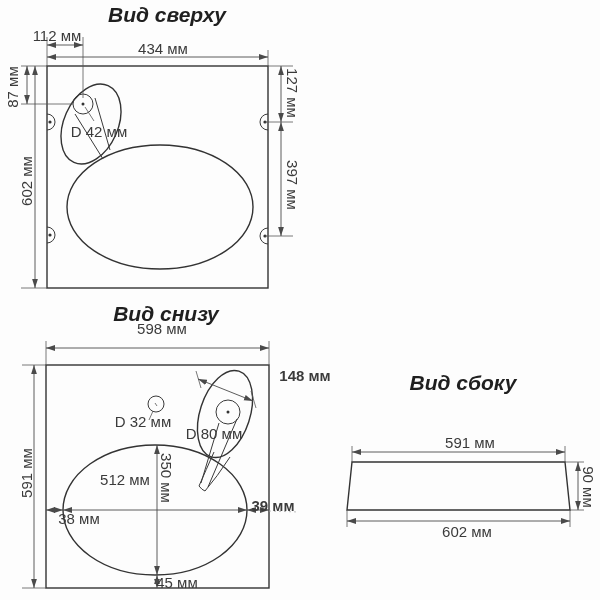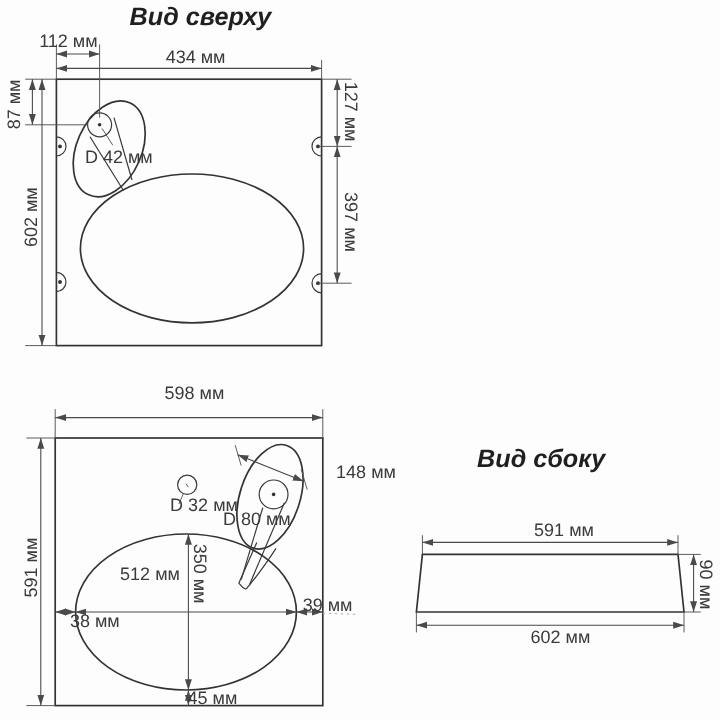--- a/index.html
+++ b/index.html
@@ -123,29 +123,30 @@
 
   <div class="title" style="left:167px;top:4px;">Вид сверху</div>
   <div class="lbl" style="left:57px;top:35px;">112 мм</div>
   <div class="lbl" style="left:163px;top:48px;">434 мм</div>
   <div class="lbl rotccw" style="left:12px;top:87px;">87 мм</div>
   <div class="lbl rotccw" style="left:26px;top:181px;">602 мм</div>
   <div class="lbl" style="left:99px;top:131px;">D 42 мм</div>
   <div class="lbl rotcw" style="left:292px;top:93px;">127 мм</div>
   <div class="lbl rotcw" style="left:292px;top:185px;">397 мм</div>
 
+  <div class="title" style="left:166px;top:303px;">Вид снизу</div>
   <div class="lbl" style="left:162px;top:328px;">598 мм</div>
   <div class="lbl rotccw" style="left:26px;top:473px;">591 мм</div>
-  <div class="lbl" style="left:143px;top:421px;margin-left:27px;">D 32 мм</div>
+  <div class="lbl" style="left:143px;top:421px;">D 32 мм</div>
   <div class="lbl" style="left:214px;top:433px;">D 80 мм</div>
-  <div class="lbl" style="left:305px;top:394px;">148 мм</div>
+  <div class="lbl" style="left:305px;top:375px;font-weight:bold;">148 мм</div>
   <div class="lbl rotcw" style="left:166px;top:478px;">350 мм</div>
   <div class="lbl" style="left:64px;top:518px;margin-left:15px;">38 мм</div>
   <div class="lbl" style="left:125px;top:479px;">512 мм</div>
-  <div class="lbl" style="left:273px;top:505px;">39 мм</div>
+  <div class="lbl" style="left:273px;top:505px;font-weight:bold;">39 мм</div>
   <div class="lbl" style="left:177px;top:582px;">45 мм</div>
 
-  <div class="title" style="left:451px;top:372px;">Вид сбоку</div>
+  <div class="title" style="left:463px;top:372px;">Вид сбоку</div>
   <div class="lbl" style="left:470px;top:442px;">591 мм</div>
   <div class="lbl rotcw" style="left:588px;top:487px;">90 мм</div>
   <div class="lbl" style="left:467px;top:531px;">602 мм</div>
 
 </div>
 
 </body></html>

